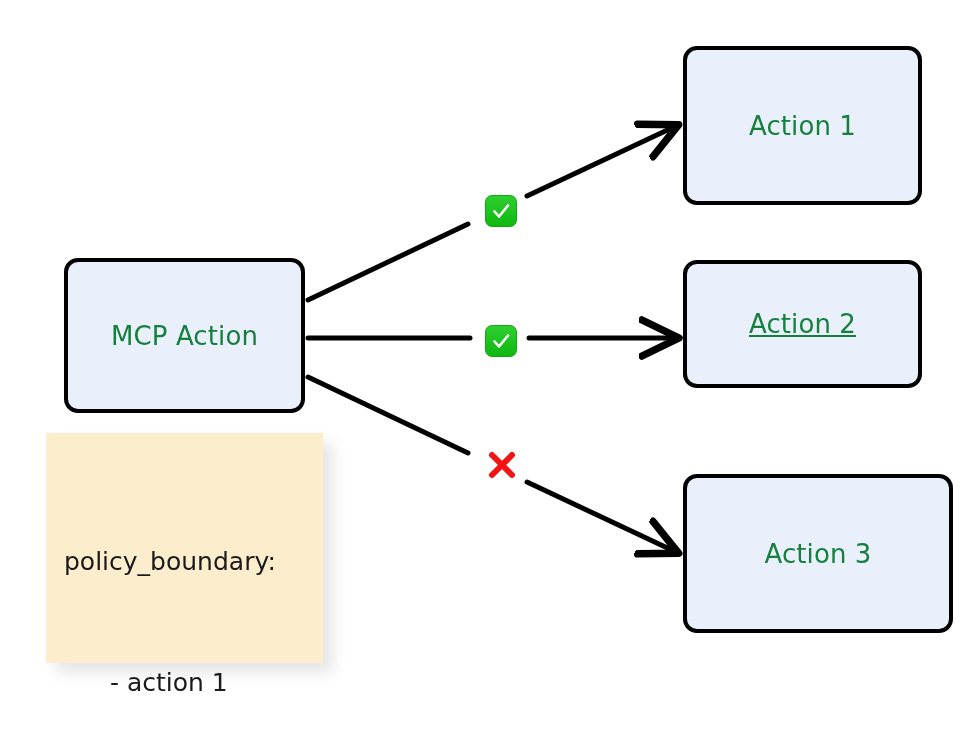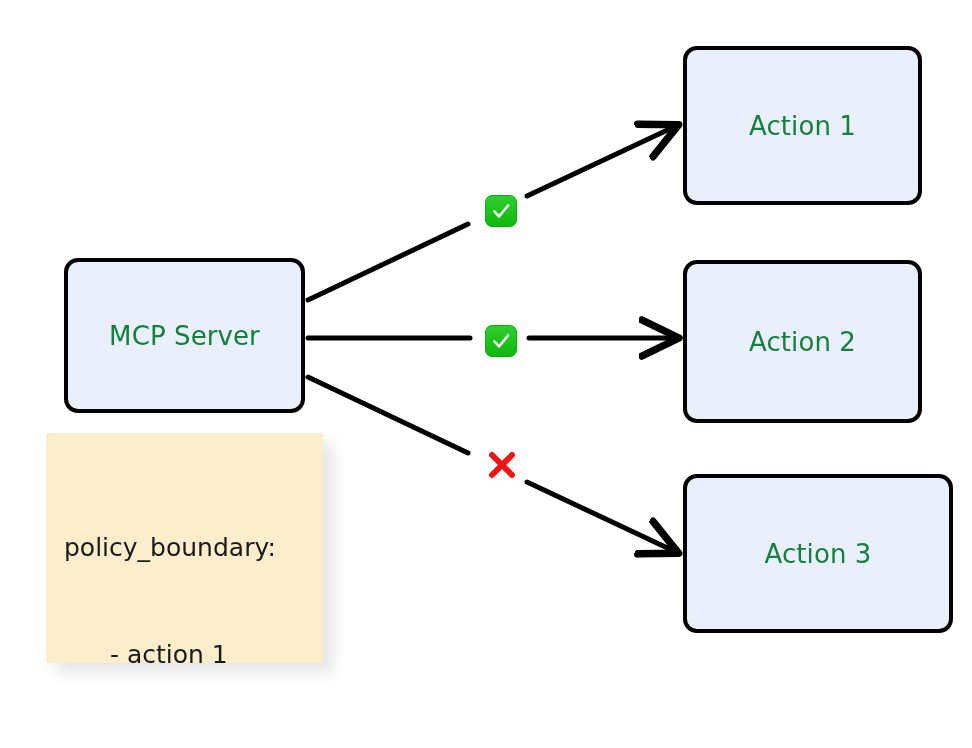--- a/index.html
+++ b/index.html
@@ -33,40 +33,40 @@
     display: flex;
     align-items: center;
     justify-content: center;
     color: #15803d;
     font-size: 26px;
     font-family: "DejaVu Sans", sans-serif;
     letter-spacing: 0.1px;
   }
   #node-mcp   { left: 64px;  top: 258px; width: 241px; height: 155px; }
   #node-a1    { left: 683px; top: 46px;  width: 239px; height: 159px; }
-  #node-a2    { left: 683px; top: 260px; width: 239px; height: 163px; }
+  #node-a2    { left: 683px; top: 260px; width: 239px; height: 128px; text-decoration: underline; }
   #node-a3    { left: 683px; top: 474px; width: 270px; height: 159px; }
 
   .note {
     position: absolute;
     left: 46px;
     top: 433px;
     width: 277px;
     height: 230px;
     box-sizing: border-box;
     background: #fceecd;
     padding: 26px 0 0 18px;
     color: #1a1a1a;
     font-size: 25px;
     line-height: 1.42;
     font-family: "DejaVu Sans", sans-serif;
     box-shadow: 10px 10px 14px rgba(0,0,0,0.10);
     white-space: pre;
   }
-  .note-line { display: block; }
+  .note-line { display: block; margin-top: 14px; }
   .note-line.i1 { padding-left: 20px; }
   .note-line.i2 { padding-left: 46px; }
 
   .badge {
     position: absolute;
     width: 32px;
     height: 32px;
     box-sizing: border-box;
     display: flex;
     align-items: center;
@@ -105,21 +105,21 @@
       <line x1="529" y1="338" x2="676" y2="338" stroke="#000000" stroke-width="5" stroke-linecap="round" marker-end="url(#arrowhead)"></line>
     </g>
 
     <g>
       <line x1="308" y1="377" x2="468" y2="453" stroke="#000000" stroke-width="5" stroke-linecap="round"></line>
       <line x1="527" y1="482" x2="676" y2="552" stroke="#000000" stroke-width="5" stroke-linecap="round" marker-end="url(#arrowhead)"></line>
     </g>
   </svg>
 
   <div class="node" id="node-mcp">
-    <span>MCP Server</span>
+    <span>MCP Action</span>
   </div>
 
   <div class="node" id="node-a1">
     <span>Action 1</span>
   </div>
 
   <div class="node" id="node-a2">
     <span>Action 2</span>
   </div>
 

